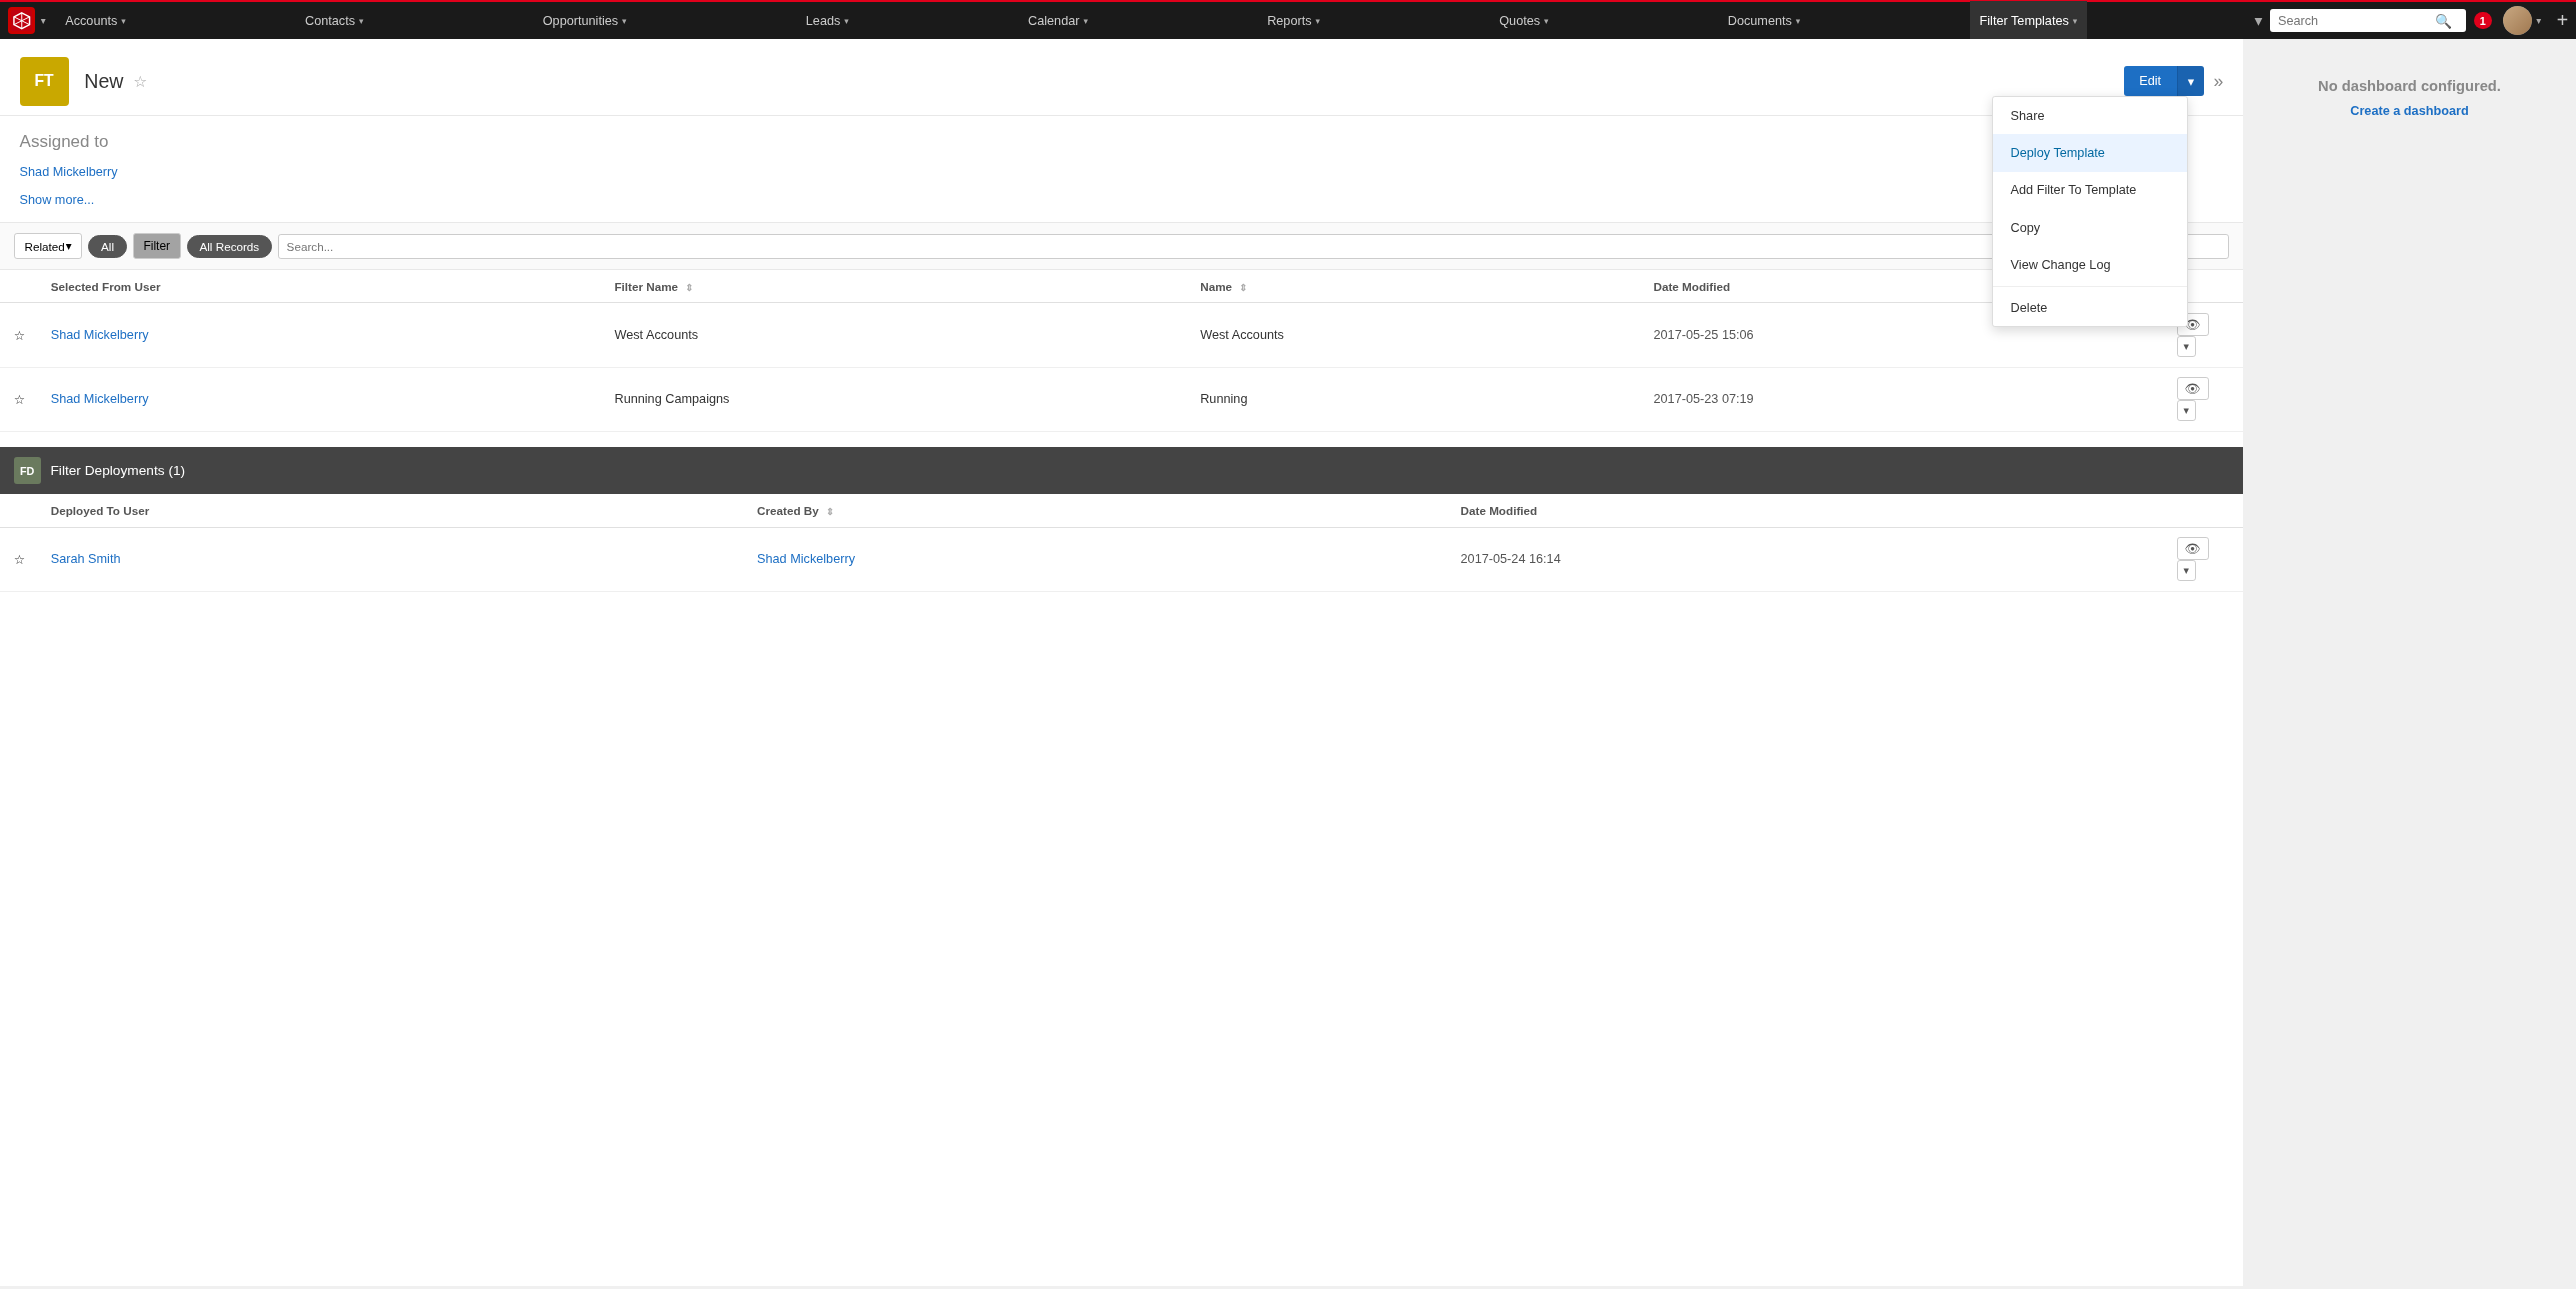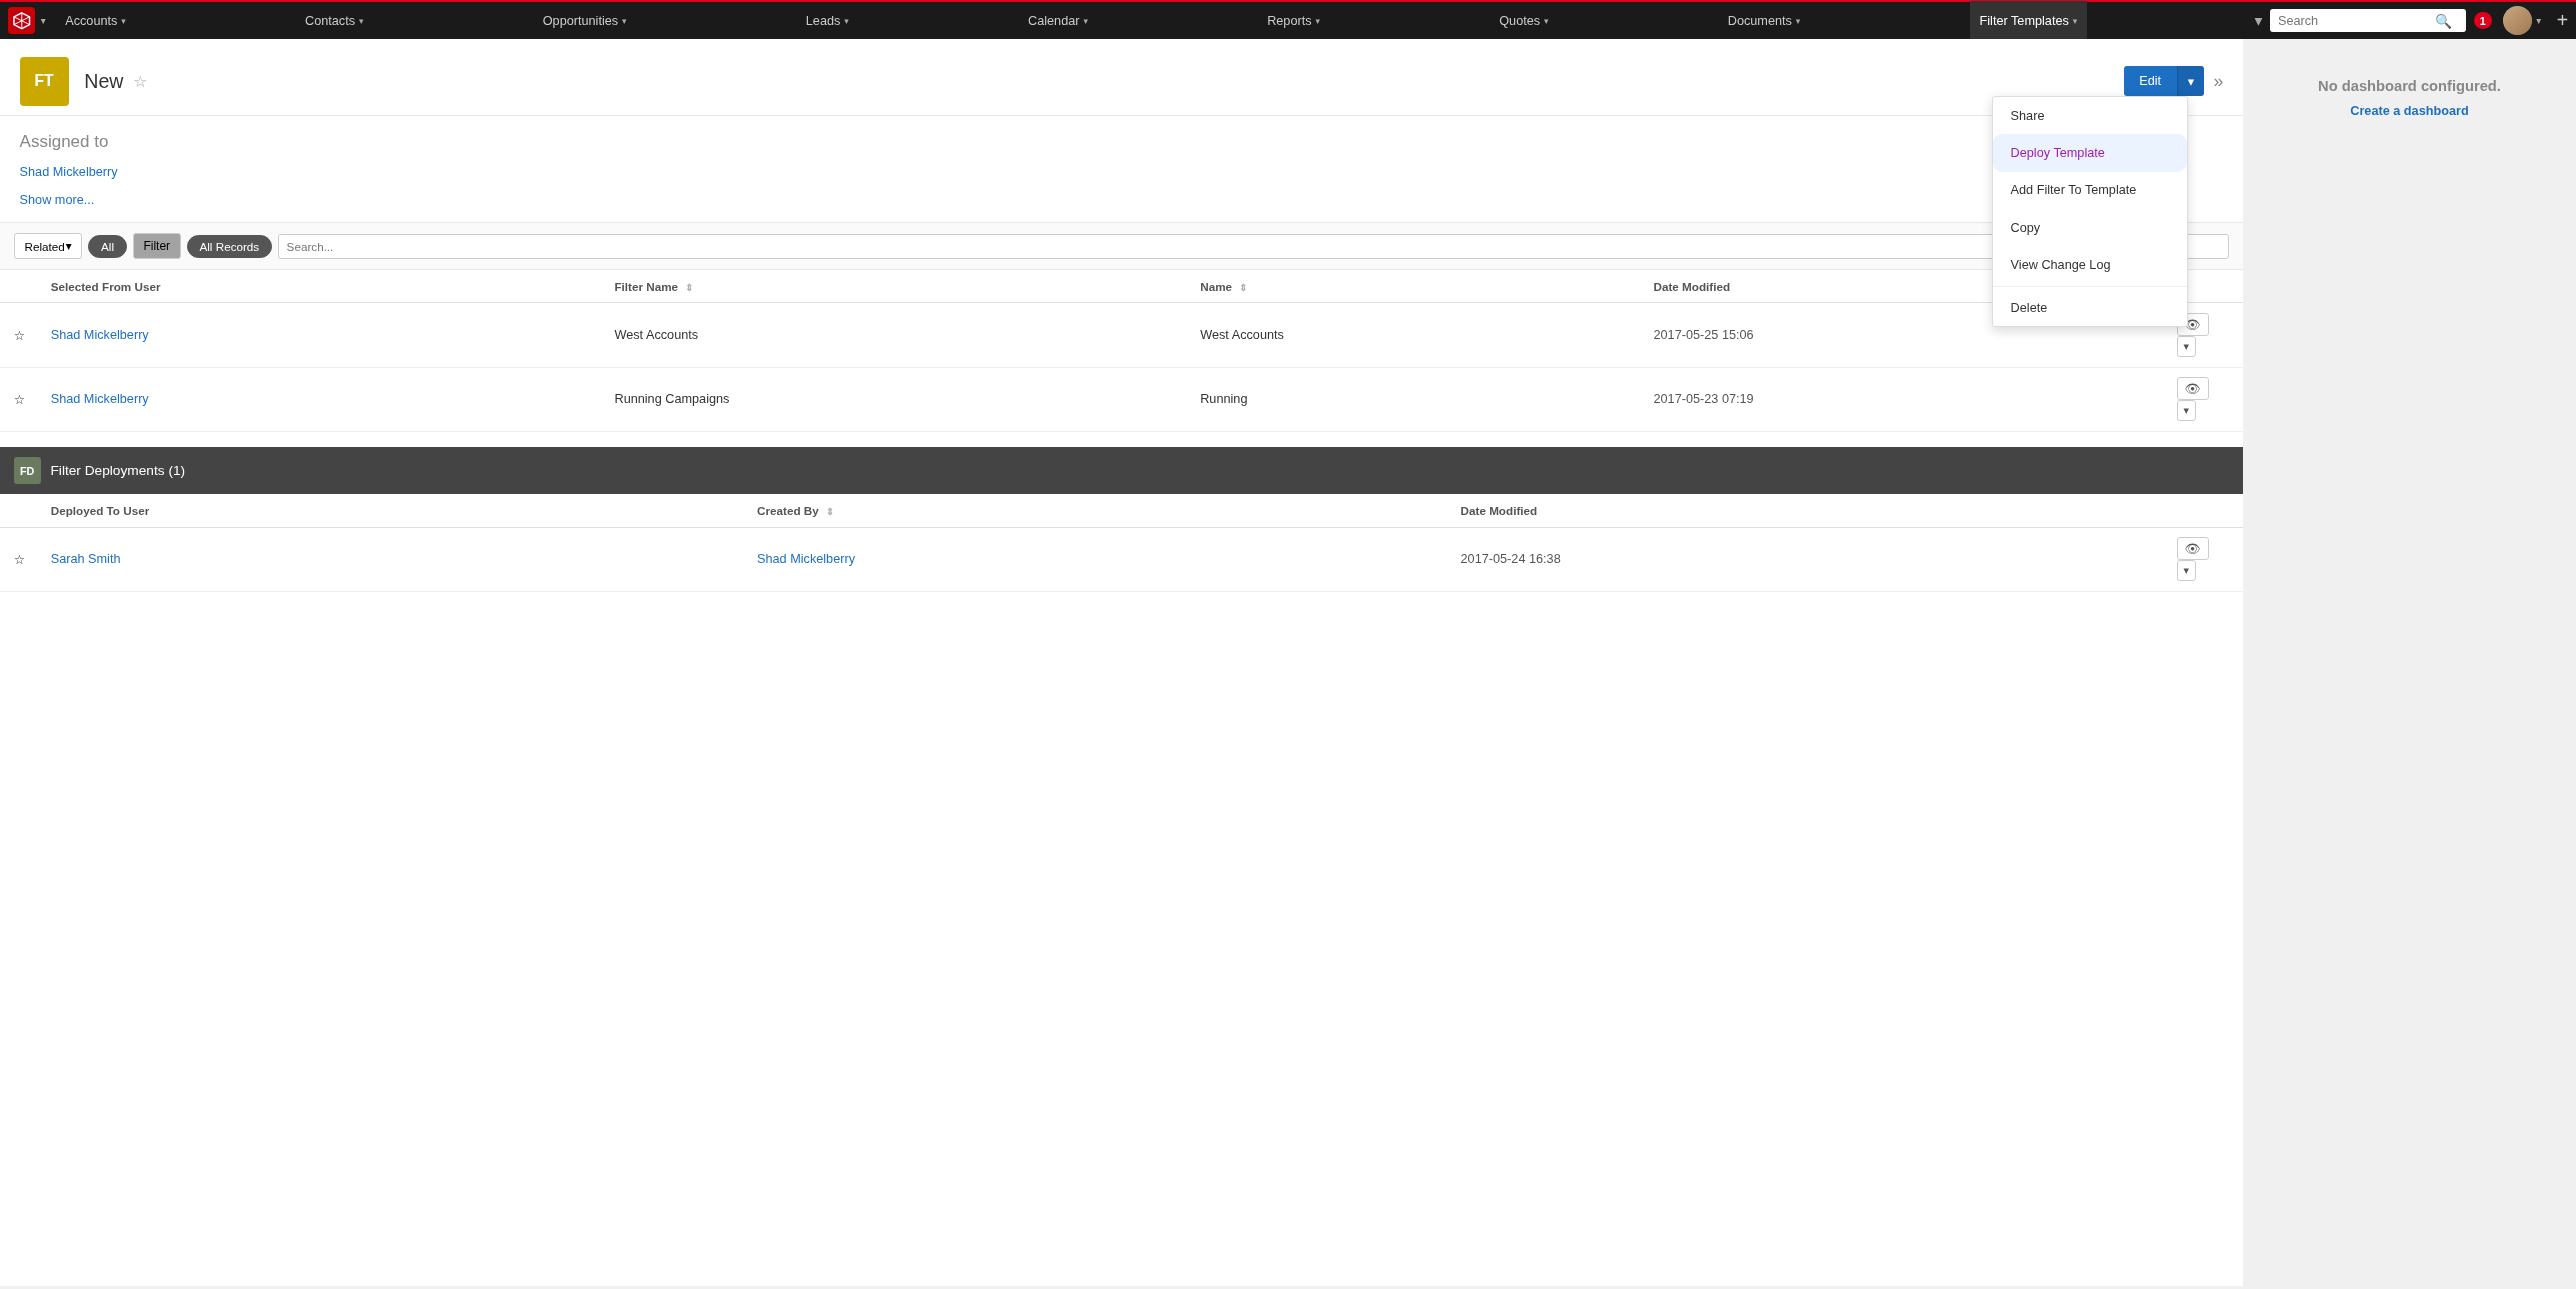--- a/index.html
+++ b/index.html
@@ -96,21 +96,21 @@
 
     
     .dropdown-menu {
       position: absolute; top: 57px; right: 55px; background: #fff;
       border: 1px solid #ddd; border-radius: 2.9px; box-shadow: 0 3.9px 11.7px rgba(0,0,0,0.15);
       z-index: 100; min-width: 196px;
     }
     .dropdown-item {
       padding: 11.7px 17.6px; color: #333; cursor: pointer; font-size: 12.7px;
     }
-    .dropdown-item.active { color: #a21caf; background: #eaf3ff; border-radius: 9px; }
+    .dropdown-item.active { color: #0369a1; background: #eaf3ff; }
     .dropdown-divider { border: none; border-top: 1px solid #eee; margin: 2px 0; }
 
     
     .record-fields { padding: 15.7px 19.6px; }
     .field-label { font-size: 17px; color: #888; margin-bottom: 13px; }
     .field-value { color: #1d6fc4; font-size: 12.7px; cursor: pointer; }
     .show-more { color: #1d6fc4; font-size: 12.7px; cursor: pointer; margin-top: 13.7px; display: inline-block; }
 
     
     .subpanel-toolbar {
@@ -365,21 +365,21 @@
             <th style="width:78px;"></th>
           </tr>
         </thead>
         <tbody>
           <tr>
             <td class="row-star">
               <span>☆</span>
             </td>
             <td class="link">Sarah Smith</td>
             <td class="link">Shad Mickelberry</td>
-            <td class="date">2017-05-24 16:38</td>
+            <td class="date">2017-05-24 16:14</td>
             <td>
               <button class="row-action-btn">👁</button>
               <button class="row-dropdown-btn">▾</button>
             </td>
           </tr>
         </tbody>
       </table>
     </div>
 
   </div>

